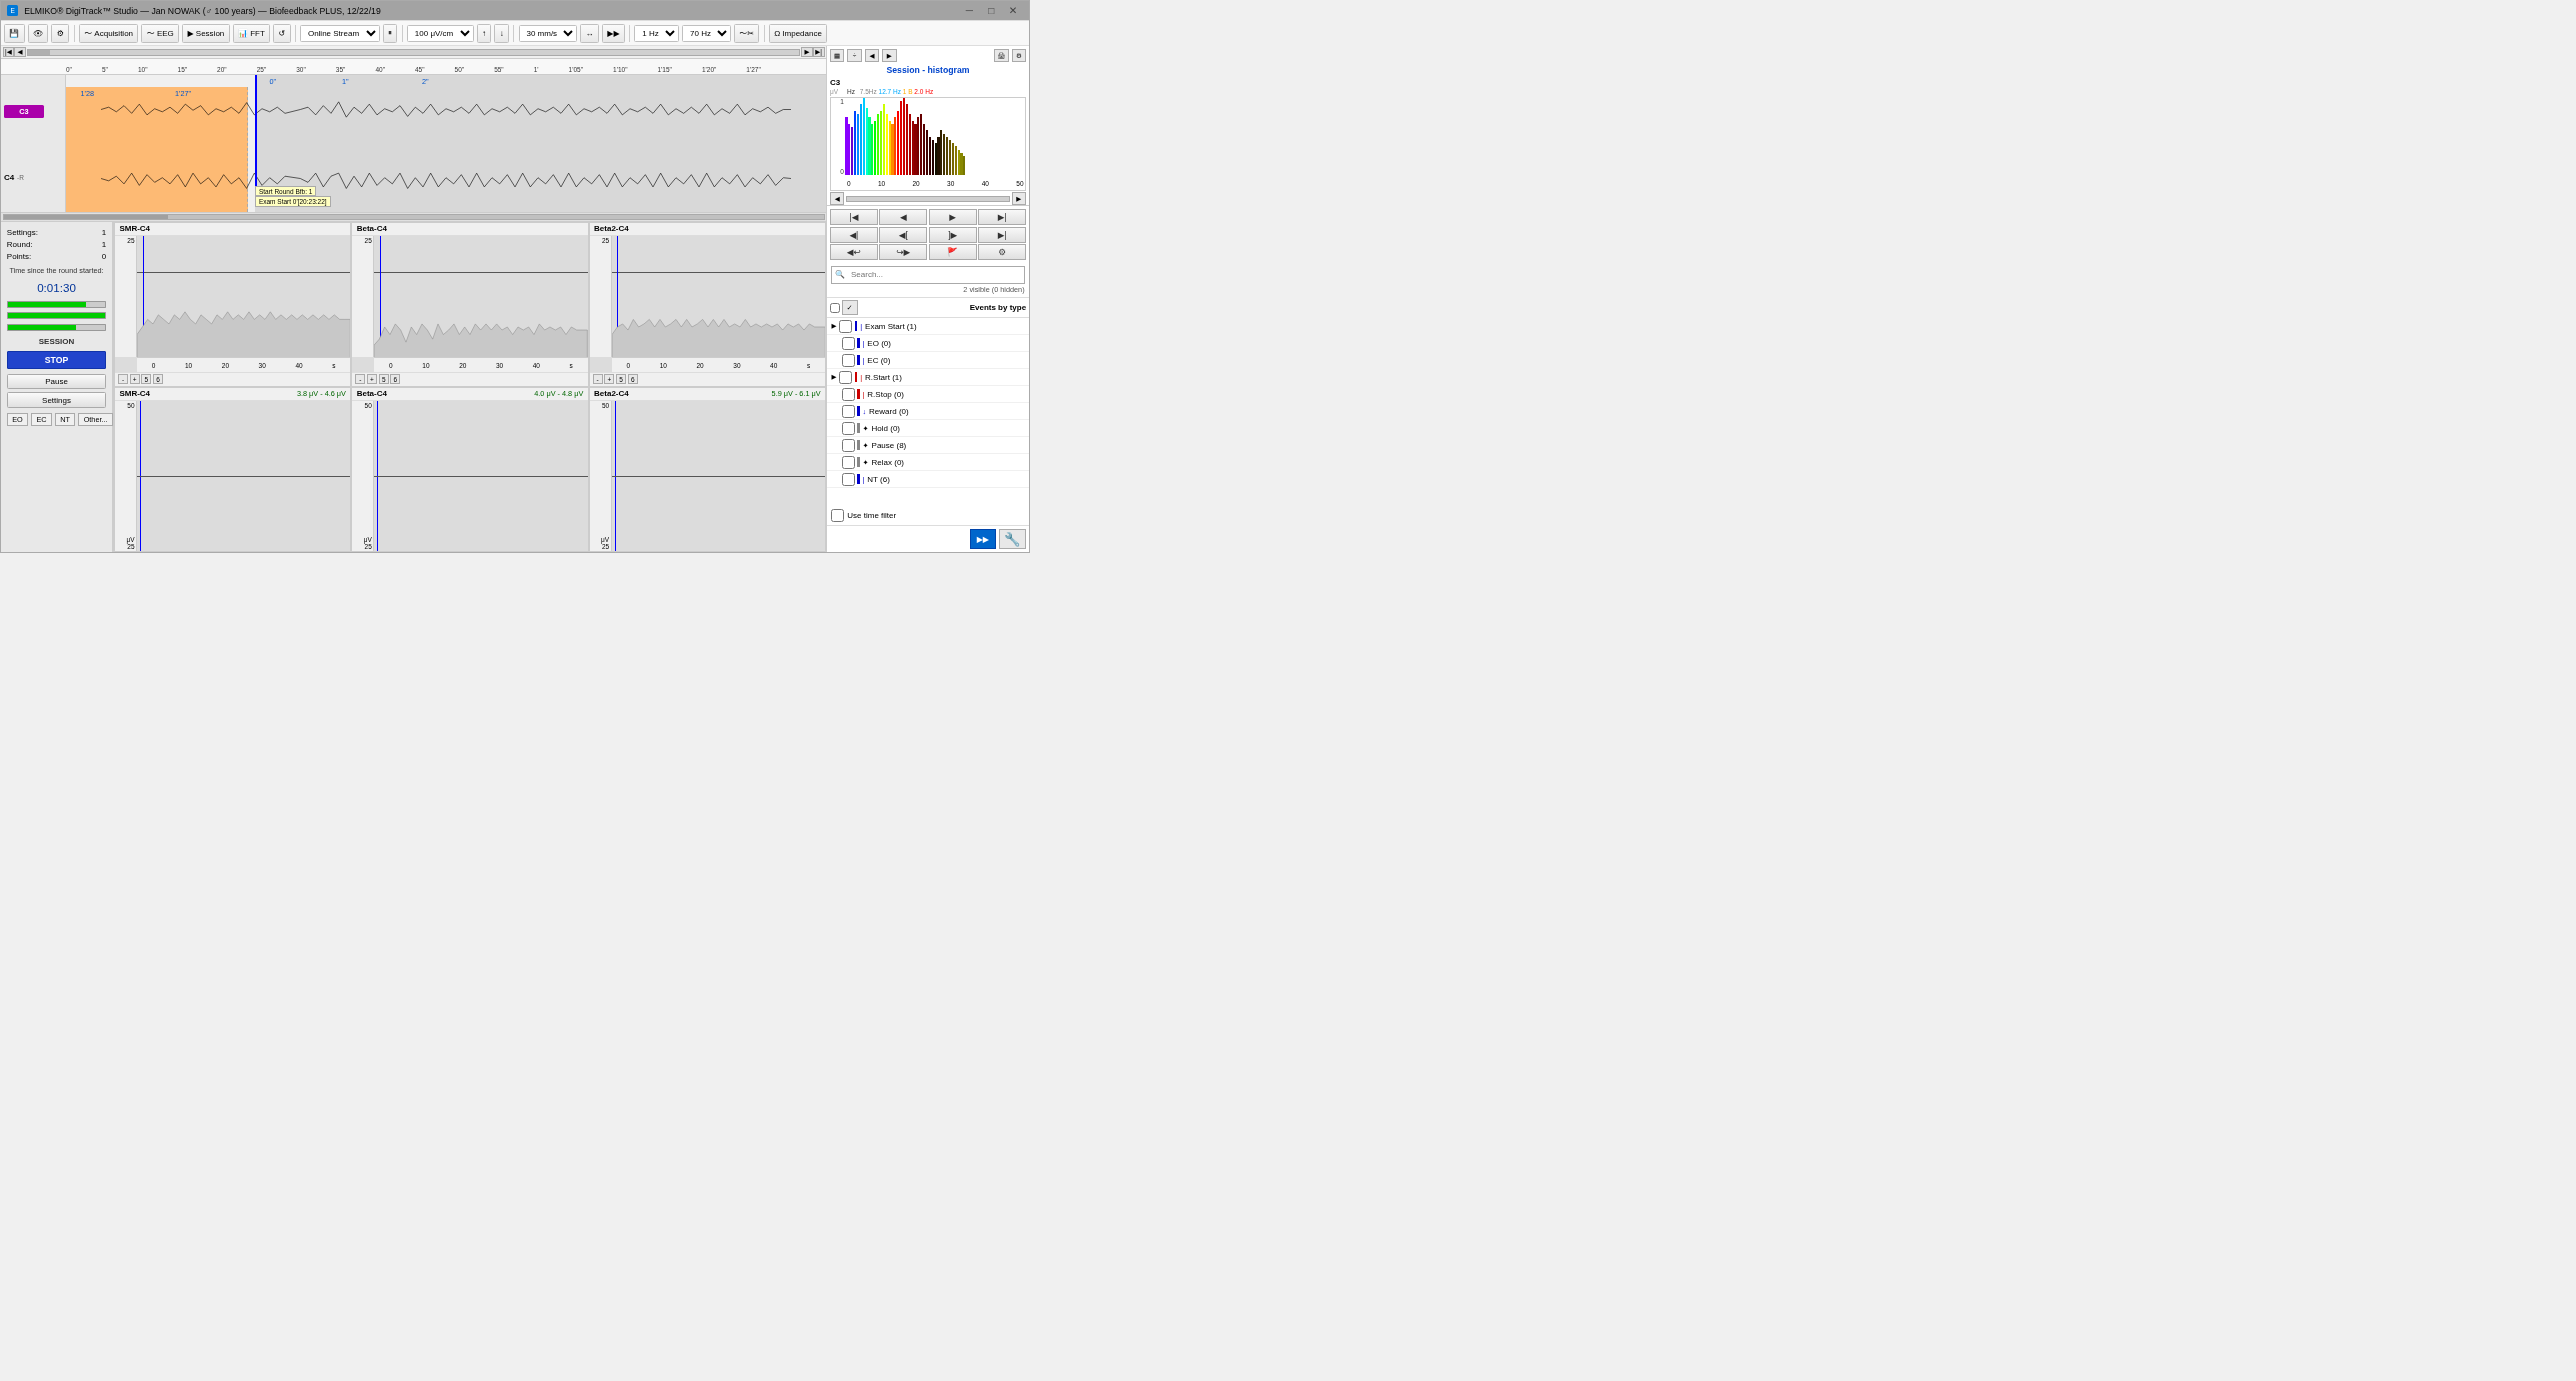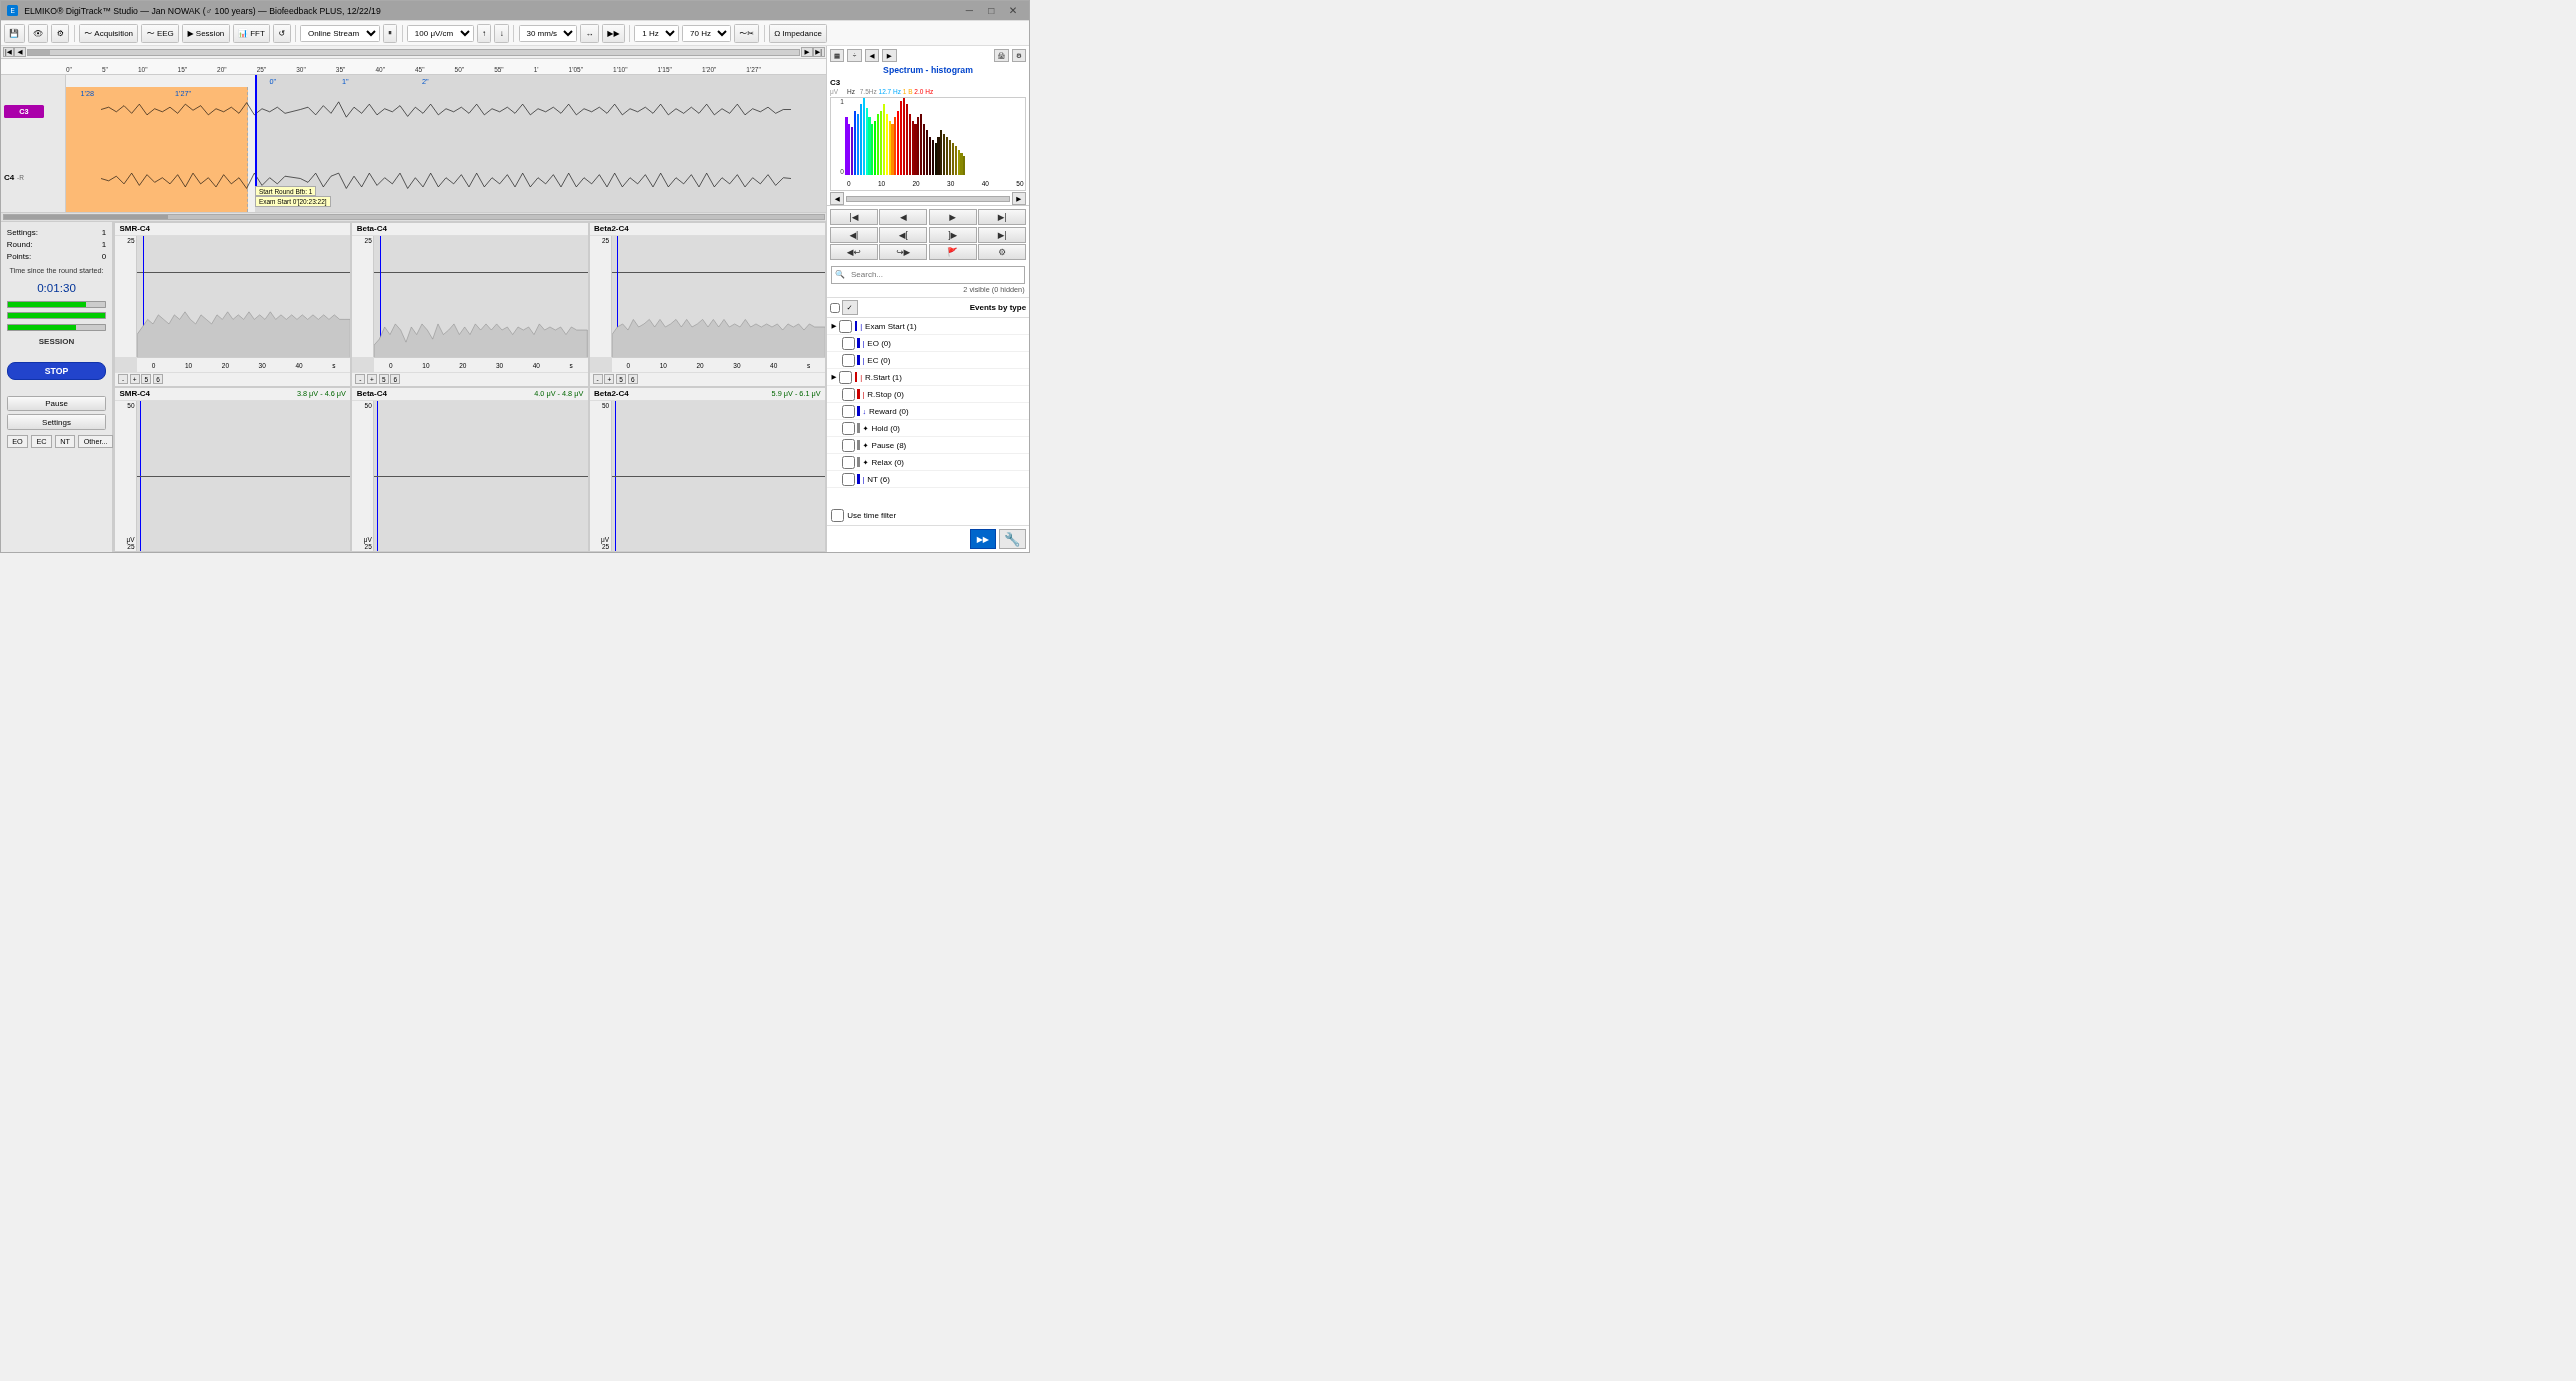--- a/index.html
+++ b/index.html
@@ -233,23 +233,23 @@
       margin-top: 2.9px;
     }
     .stop-btn {
       background: #2244cc;
       color: white;
       border: 0.7px solid #1133aa;
       padding: 2.9px 5.8px;
       font-size: 8.7px;
       font-weight: bold;
       cursor: pointer;
-      border-radius: 8px;
+      border-radius: 1px;
       text-align: center;
-      margin: 13px 0;
+      margin: 2px 0;
     }
     .pause-btn, .settings-btn {
       background: linear-gradient(to bottom, #fafafa, #e0e0e0);
       border: 0.7px solid #aaa;
       padding: 2.2px 5.8px;
       font-size: 8px;
       cursor: pointer;
       border-radius: 1.5px;
       text-align: center;
     }
@@ -796,21 +796,21 @@
 
         <div class="spectrum-toolbar">
           <div class="spec-btn">▦</div>
           <div class="spec-btn">÷</div>
           <div class="spec-btn">◀</div>
           <div class="spec-btn">▶</div>
           <div style="flex:1;"></div>
           <div class="spec-btn">🖨</div>
           <div class="spec-btn">⚙</div>
         </div>
-        <div class="spectrum-title">Spectrum - histogram</div>
+        <div class="spectrum-title">Session - histogram</div>
         <div style="font-size:8px; font-weight:bold; margin-bottom:1.5px;">C3</div>
         <div style="font-size:6.5px; color:#333; margin-bottom:1.5px;">
           <span style="color:#999;">μV</span>
           <span style="margin-left:7.3px;">Hz</span>
           <span style="margin-left:2.9px; color:#888;">7.5Hz</span>
           <span style="color:#00aaff;">12.7 Hz</span>
           <span style="color:#ffaa00;">1 B</span>
           <span style="color:#ff0000;">2.0 Hz</span>
         </div>
 

